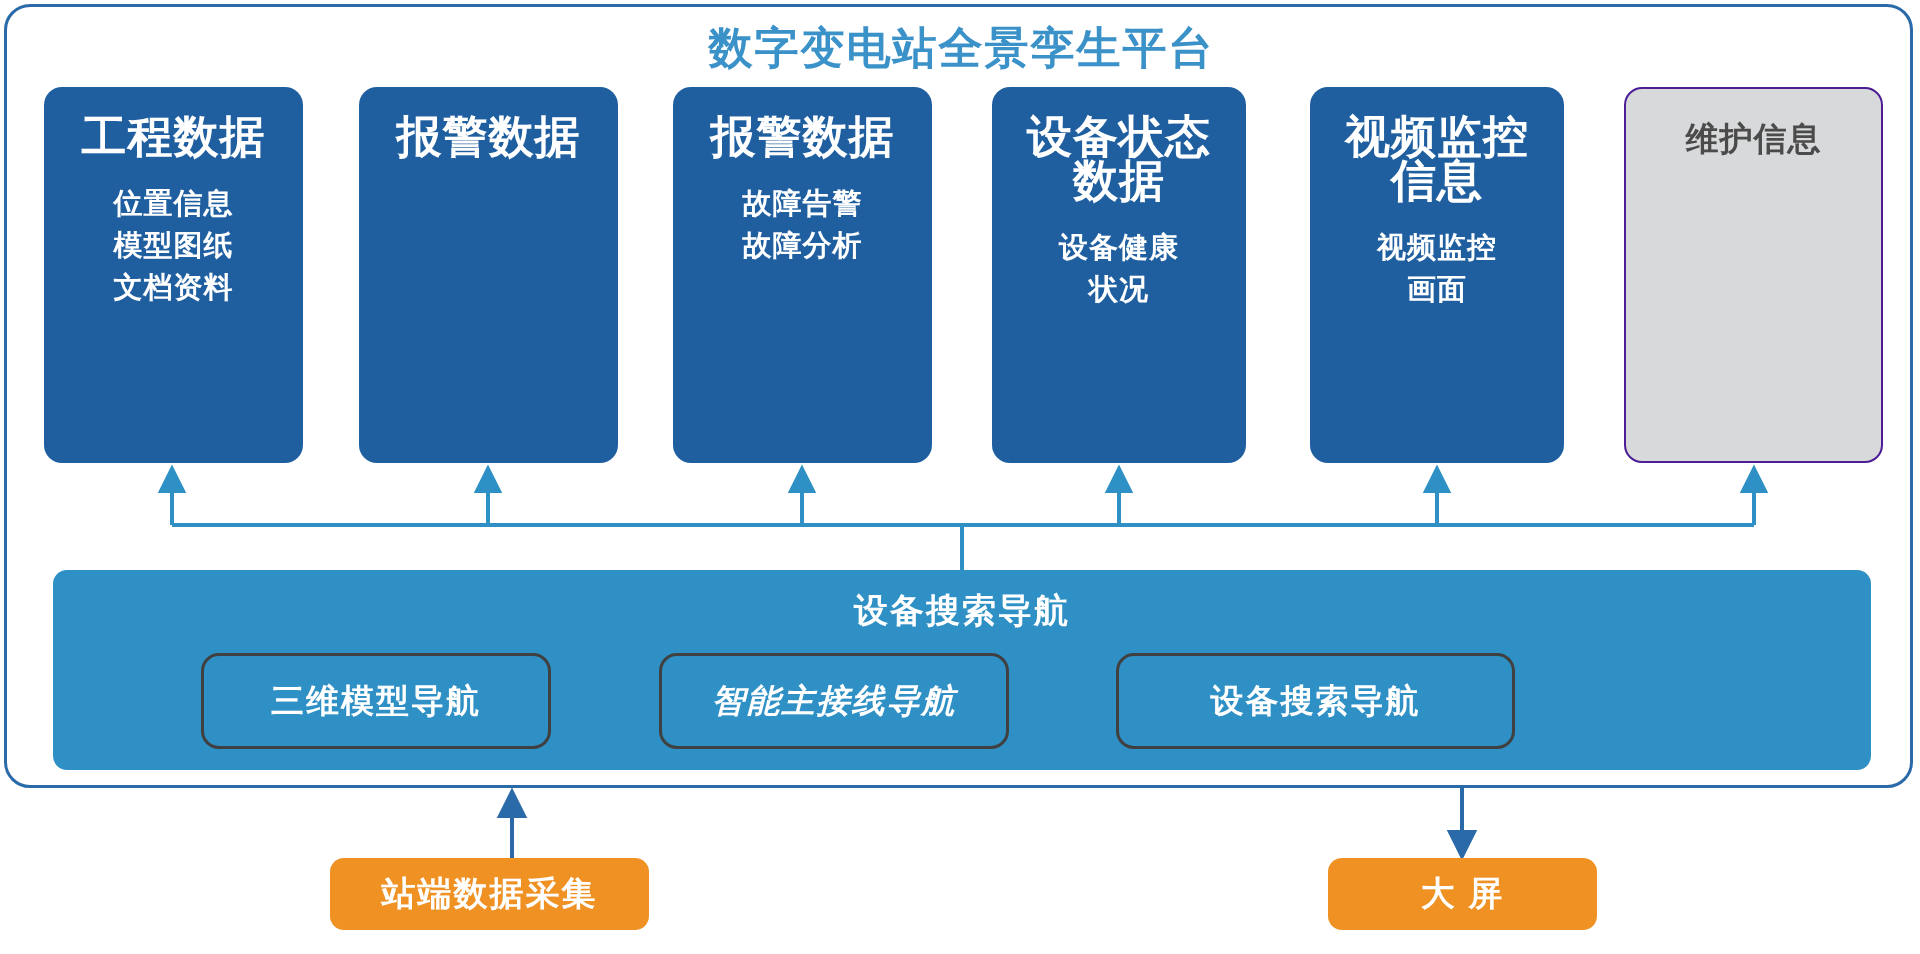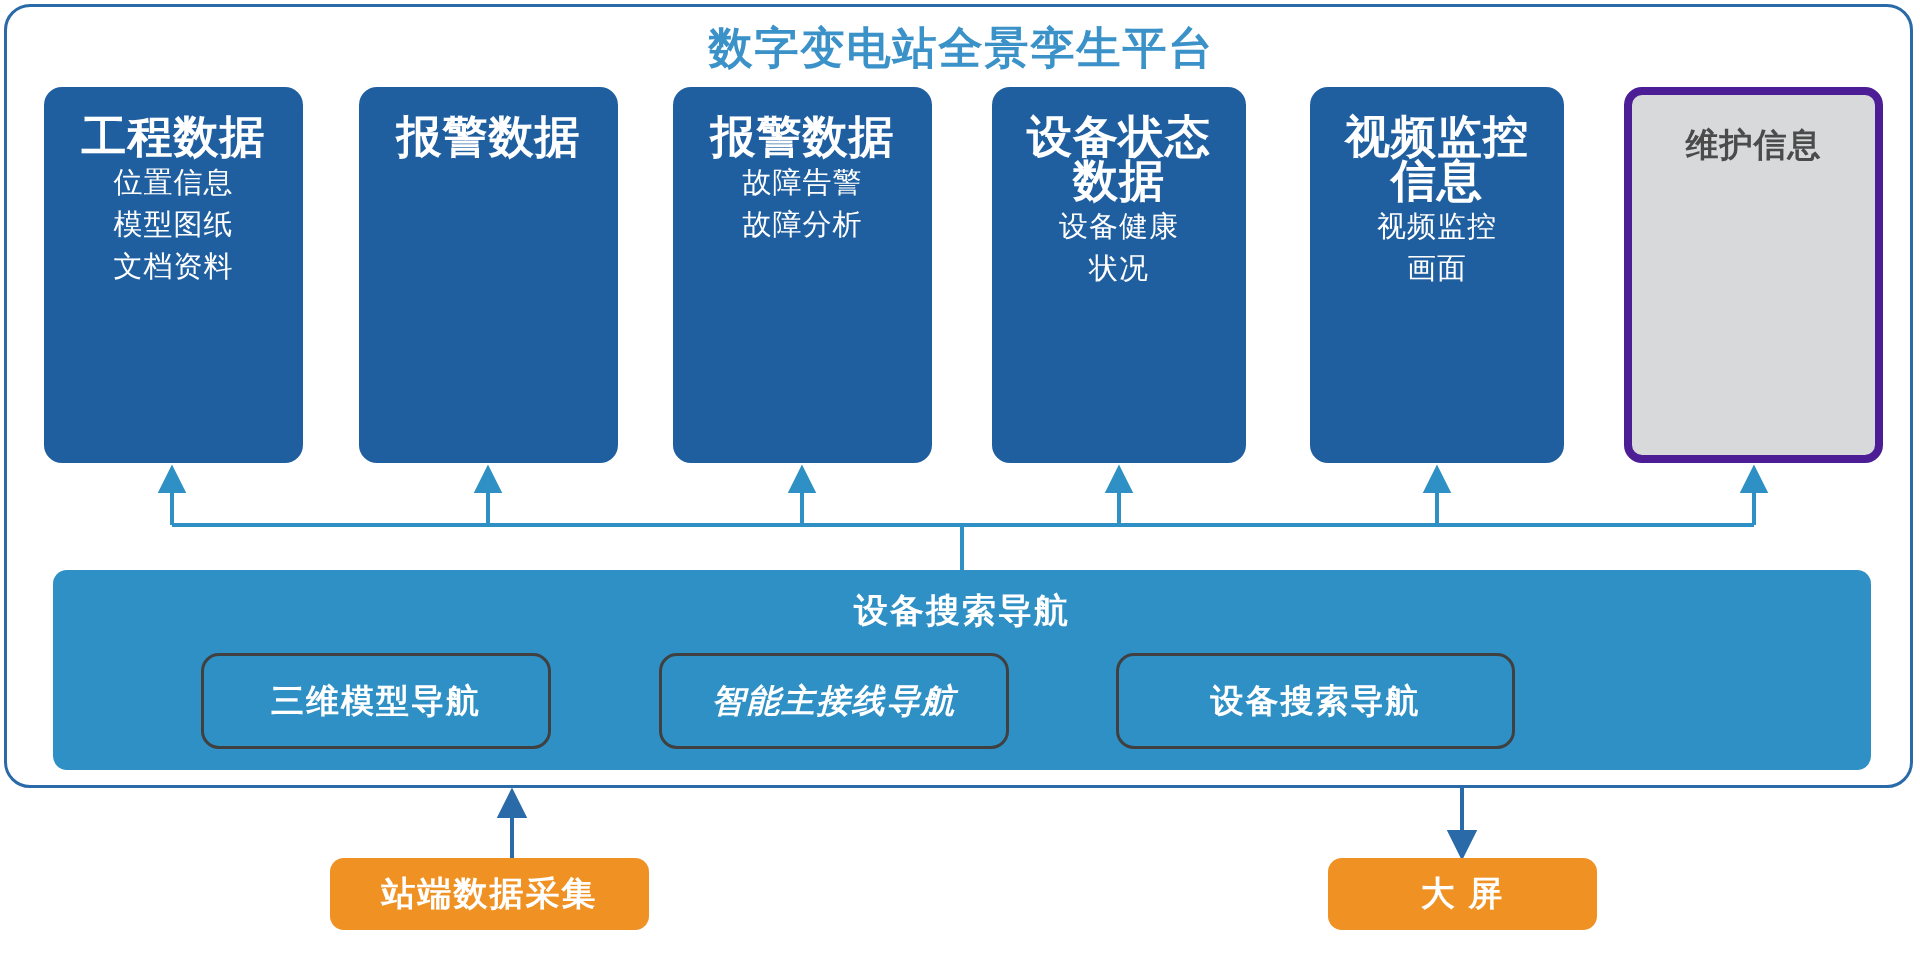--- a/index.html
+++ b/index.html
@@ -52,32 +52,32 @@
     text-align: center;
     padding: 28px 6px 0 6px;
   }
   .data-card .card-title {
     font-size: 45px;
     font-weight: bold;
     line-height: 44px;
     letter-spacing: 1px;
   }
   .data-card .card-items {
-    margin-top: 2px;
+    margin-top: 23px;
     font-size: 29px;
-    font-weight: normal;
+    font-weight: bold;
     line-height: 42px;
     letter-spacing: 1px;
   }
   .data-card .card-item { display: block; white-space: nowrap; }
 
   
   .data-card.muted {
     background: #d7d9da;
-    border: 8px solid #4c1d95;
+    border: 2px solid #4c1d95;
     color: #4b4b4b;
   }
   .data-card.muted .card-title { font-size: 33px; }
 
   
   #card-0 { left: 37px;   width: 259px; }
   #card-1 { left: 352px;  width: 259px; }
   #card-2 { left: 666px;  width: 259px; }
   #card-3 { left: 985px;  width: 254px; }
   #card-4 { left: 1303px; width: 254px; }

